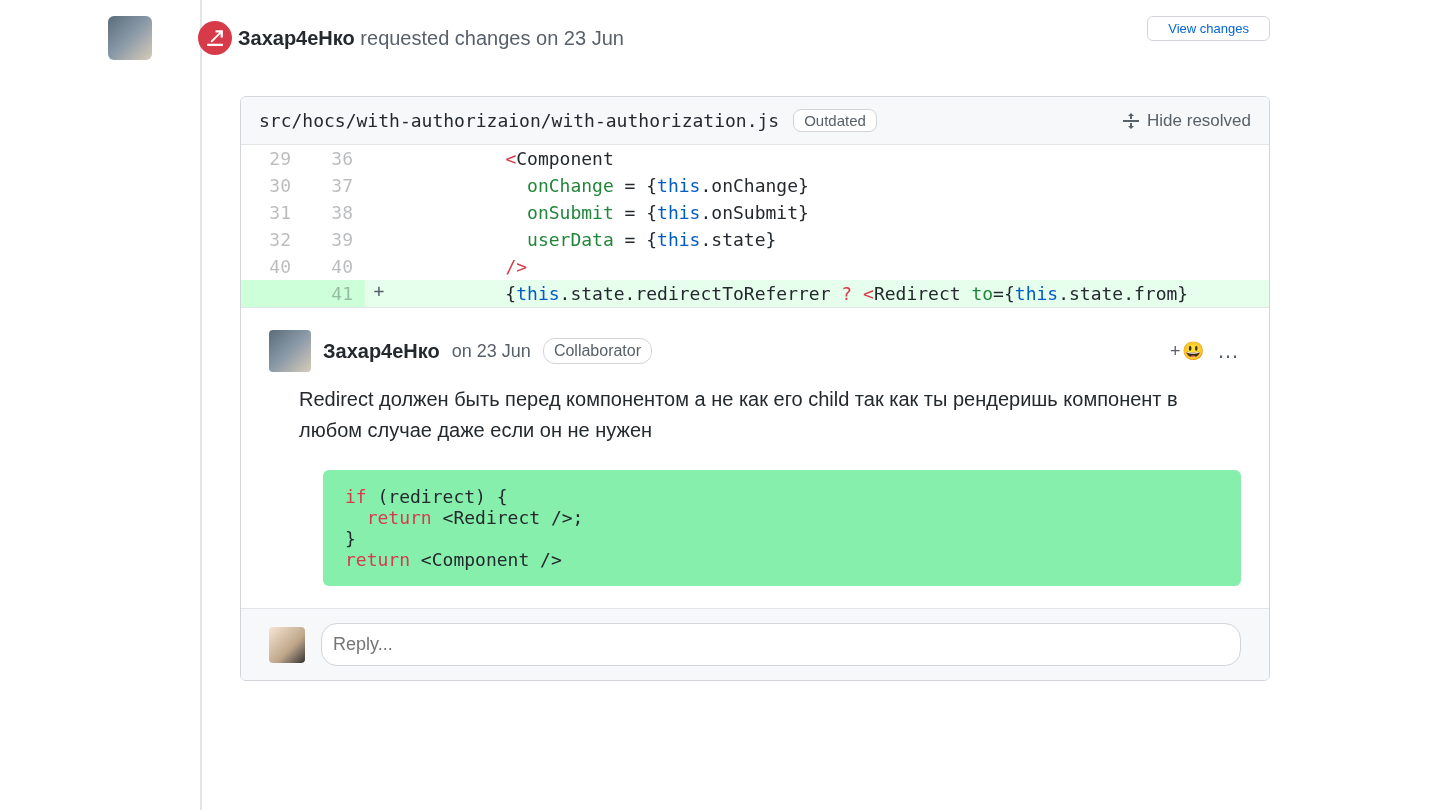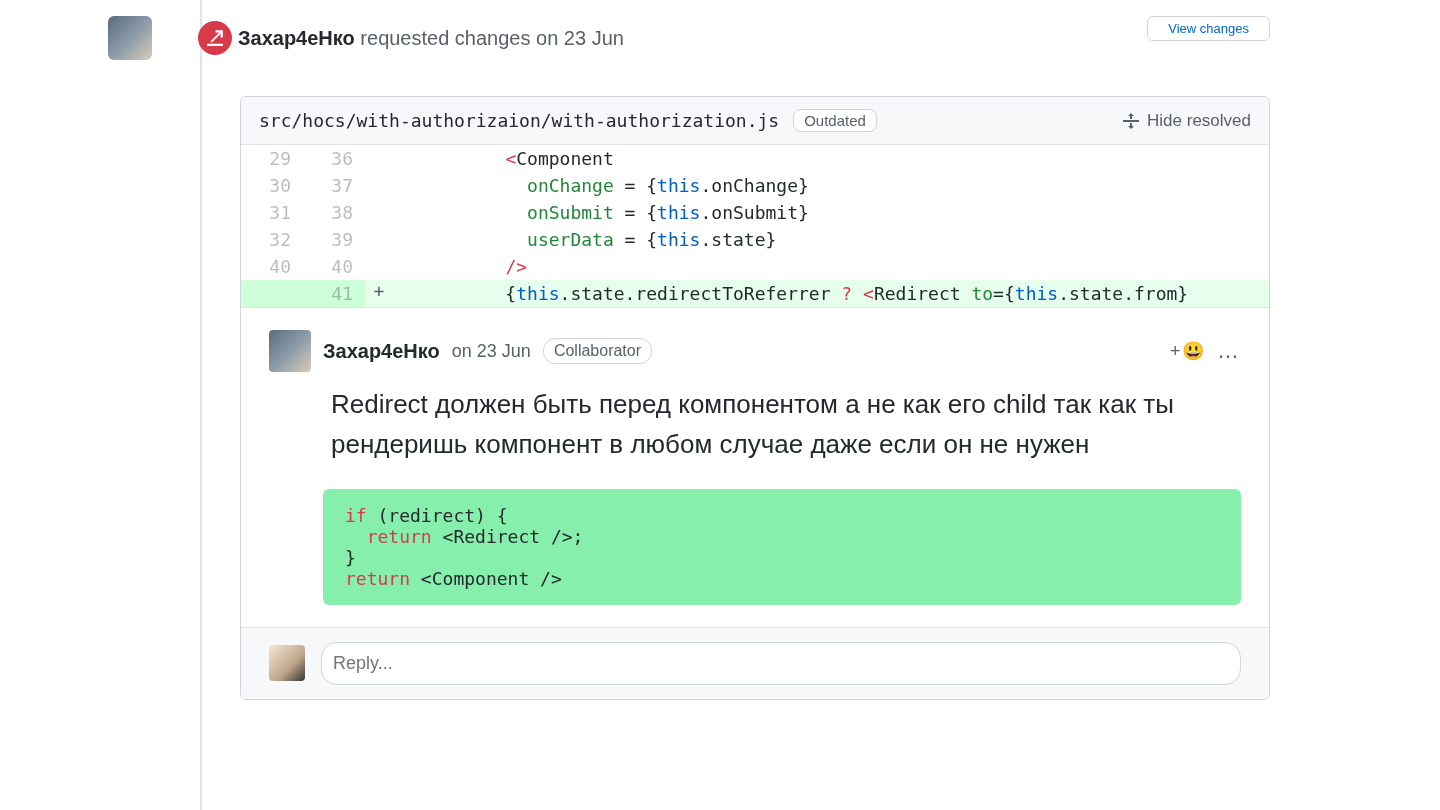--- a/index.html
+++ b/index.html
@@ -78,21 +78,21 @@
 .comment-head { display: flex; align-items: center; gap: 12px; }
 .comment-head .name { font-size: 20px; font-weight: 600; color: #24292e; }
 .comment-head .when { font-size: 18px; color: #586069; }
 .role-badge {
   border: 1px solid #d1d5da; border-radius: 12px;
   padding: 3px 10px; font-size: 16px; color: #586069;
 }
 .comment-head-spacer { flex: 1; }
 .reaction { display: flex; align-items: center; gap: 2px; color: #586069; font-size: 18px; cursor: pointer; }
 .kebab { font-size: 22px; color: #586069; letter-spacing: 2px; cursor: pointer; }
-.comment-body { margin-left: 62px; margin-top: 12px; font-size: 26px; line-height: 1.55; color: #24292e; }
+.comment-body { margin-left: 30px; margin-top: 12px; font-size: 20px; line-height: 1.55; color: #24292e; }
 .snippet {
   margin-left: 54px; margin-top: 24px; background: #86efac;
   border-radius: 6px; padding: 16px 22px;
   font-family: SFMono-Regular, Menlo, monospace; font-size: 18px;
   white-space: pre; color: #24292e;
 }
 .snippet .kw { color: #d73a49; }
 
 .reply-row {
   border-top: 1px solid #e1e4e8; background: #f6f8fa;

